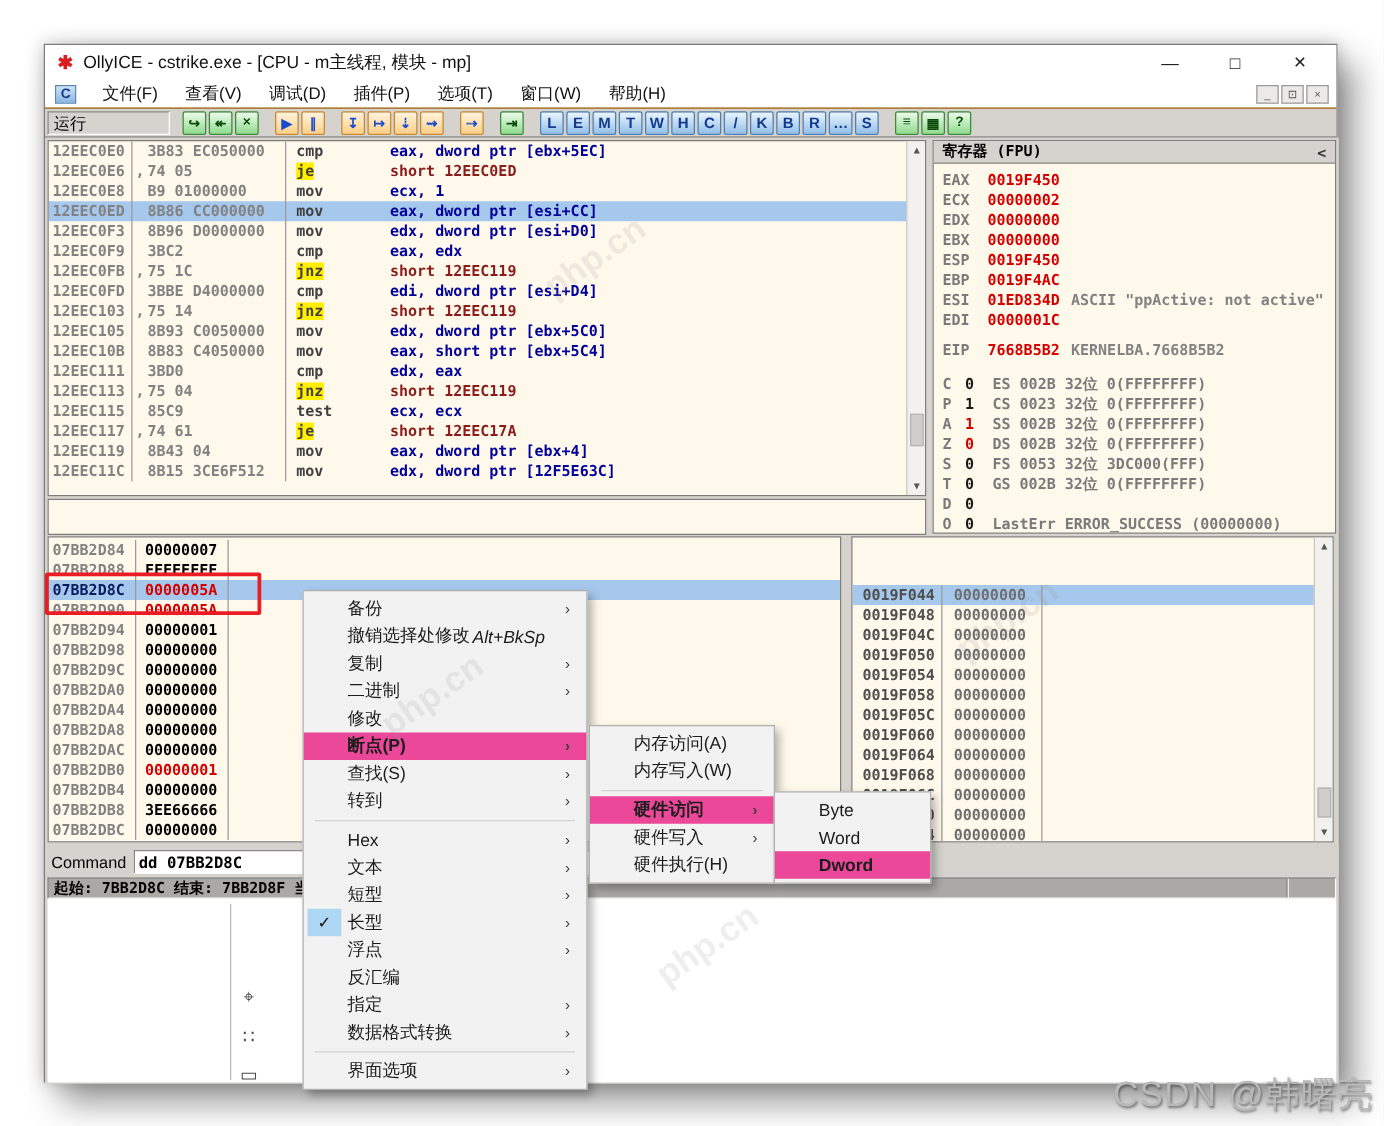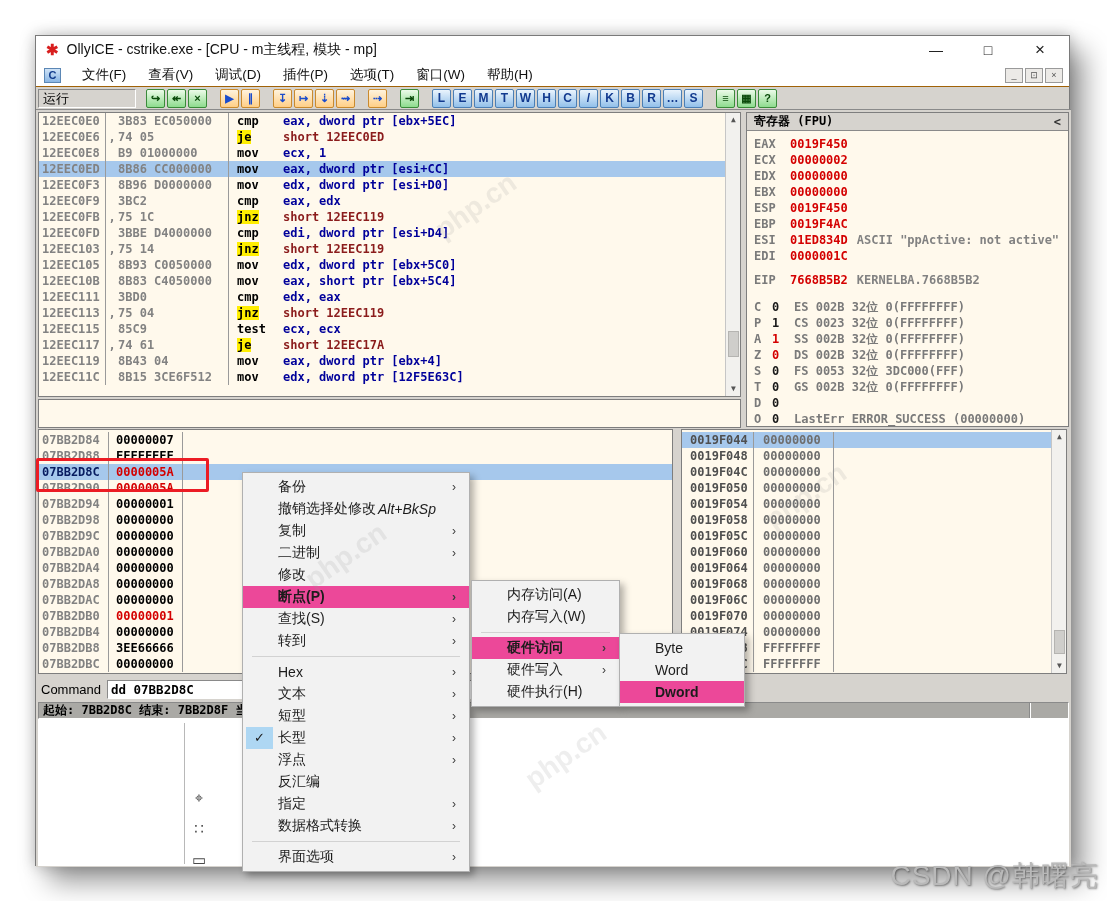--- a/index.html
+++ b/index.html
@@ -43,21 +43,21 @@
             border-top:1px solid #8a8a8a; }
   .pane { position:absolute; background:#fff9ec; border:1px solid #7e7e7e; overflow:hidden;
           font-family:"DejaVu Sans Mono","Liberation Mono",monospace; font-weight:bold; font-size:12px; }
 
   #disasm { left:2px; top:2px; width:703px; height:285px; }
   .arow { display:flex; height:16px; line-height:16px; white-space:pre; }
   .arow.sel { background:#a6c8ec; }
   .c-addr { width:67px; padding-left:3px; color:#828282; border-right:1px solid #9a9a9a; }
   .c-mark { width:12px; color:#828282; text-align:center; }
   .c-bytes{ width:110px; color:#828282; }
-  .c-mnem { width:55px; padding-left:8px; color:#000000; border-left:1px solid #9a9a9a; }
+  .c-mnem { width:84px; padding-left:8px; color:#404040; border-left:1px solid #9a9a9a; }
   .c-mnem .m.jy { background:#ffee00; }
   .c-ops  { flex:1; color:#00009a; }
   .c-ops.redops { color:#8b1c1c; }
 
   .vscroll { position:absolute; right:0; top:0; bottom:0; width:15px; background:#f2f1ee; border-left:1px solid #c6c6c6; }
   .sa { position:absolute; left:0; width:15px; height:14px; color:#555; font-size:8px; text-align:center; line-height:14px; }
   .sa.up{ top:0; } .sa.dn{ bottom:0; }
   .sthumb { position:absolute; left:2px; width:11px; background:#cfcecb; border:1px solid #b5b4b1; }
 
   #infopane { left:2px; top:289px; width:703px; height:29px; }
@@ -497,21 +497,21 @@
             </div>
             <div class="drow">
               <span class="d-addr">07BB2DBC</span>
               <span class="d-val">00000000</span>
             </div>
           </div>
         <div id="redbox"></div>
       </div>
 
       <div id="stack" class="pane">
-        <div style="padding-top:2px;">
+        <div style="padding-top:2px;margin-top:36px;">
 
         <div class="srow sel">
               <span class="s-addr">0019F044</span>
               <span class="s-val">00000000</span>
             </div>
             <div class="srow">
               <span class="s-addr">0019F048</span>
               <span class="s-val">00000000</span>
             </div>
             <div class="srow">

